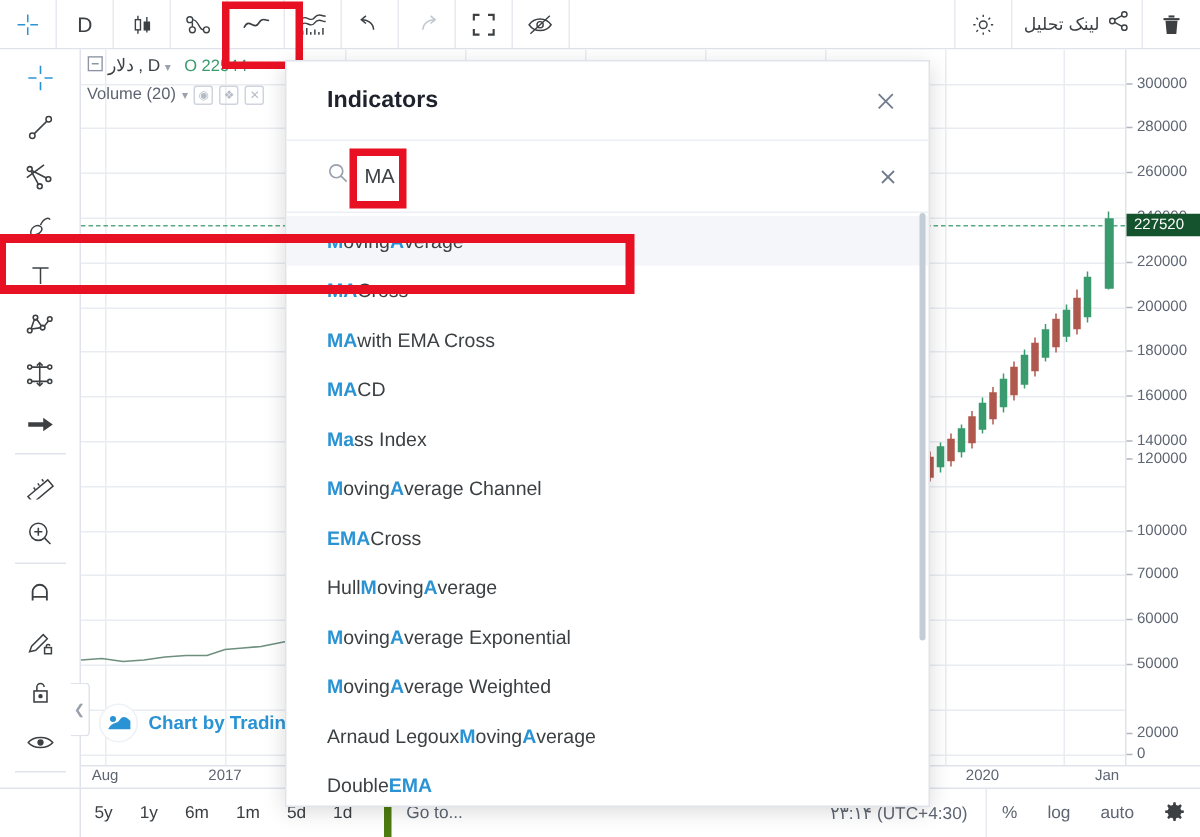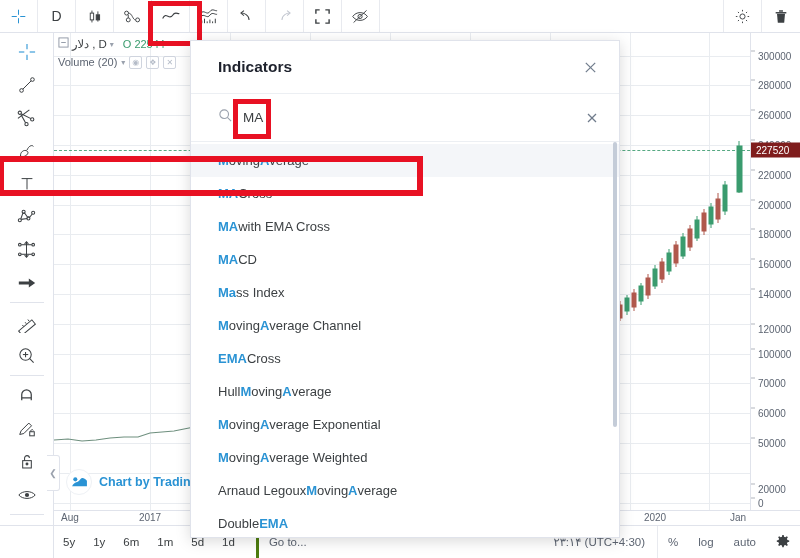--- a/index.html
+++ b/index.html
@@ -125,27 +125,27 @@
   
   #price-axis {
     position: absolute; left: 750px; top: 33px;
     width: 50px; height: 492px;
     background: #ffffff;
     border-left: 1px solid #e0e3eb;
   }
   .pa-tick {
     position: absolute; left: 0; width: 50px;
     font-size: 10px; color: #5d6572;
-    display: flex; align-items: flex-start; gap: 3px;
+    display: flex; align-items: center; gap: 3px;
     transform: translateY(-50%);
   }
   .pa-dash { width: 4px; height: 1px; background: #b2b5be; flex: none; }
   #price-badge {
     position: absolute; left: 0; width: 50px; height: 15px;
-    background: #7f1d1d; color: #ffffff;
+    background: #14532d; color: #ffffff;
     font-size: 10px; display: flex; align-items: center;
     padding-left: 5px; transform: translateY(-50%);
   }
 
   
   #time-axis {
     position: absolute; left: 54px; top: 510px;
     width: 746px; height: 15px;
     border-top: 1px solid #e0e3eb;
     background: #fff;
@@ -165,21 +165,21 @@
     display: flex; align-items: center;
   }
   #bb-left-pad { width: 54px; height: 33px; border-right: 1px solid #e0e3eb; }
   .bb-range {
     font-size: 11.5px; color: #3c4043;
     padding: 0 9px; cursor: pointer;
   }
   #bb-goto {
     font-size: 11.5px; color: #5d6572;
     padding: 0 10px; margin-left: 12px;
-    border-left: 3px solid #4d7c0f; height: 33px;
+    border-left: 5px solid #4d7c0f; height: 33px;
     display: flex; align-items: center; cursor: pointer;
   }
   #bb-fill { flex: 1; }
   #bb-clock {
     font-size: 11.5px; color: #5d6572;
     padding: 0 12px; direction: ltr; white-space: nowrap;
   }
   .bb-opt {
     font-size: 11.5px; color: #5d6572;
     padding: 0 10px; height: 33px;
@@ -362,20 +362,32 @@
           <circle cx="10.5" cy="9" r="2.4"></circle>
         <line x1="3" y1="16" x2="18" y2="2"></line>
       </svg>
     </div>
     <div class="tb-spacer"></div>
     <div class="tb-btn">
       <svg width="17" height="17" viewBox="0 0 20 20" fill="none" stroke="#3c4043" stroke-width="1.1">
         <circle cx="10" cy="10" r="3"></circle>
         <path d="M10 2.2 L10 4 M10 16 L10 17.8 M2.2 10 L4 10 M16 10 L17.8 10 M4.6 4.6 L5.9 5.9 M14.1 14.1 L15.4 15.4 M15.4 4.6 L14.1 5.9 M5.9 14.1 L4.6 15.4"></path>
       </svg>
+    </div>
+    <div class="tb-btn flex-lbl">
+      <span class="tb-lbl">لینک تحلیل</span>
+      <span>
+        <svg width="16" height="16" viewBox="0 0 18 18" fill="none" stroke="#3c4043" stroke-width="1.1">
+          <circle cx="13" cy="4" r="2"></circle>
+            <circle cx="4" cy="9" r="2"></circle>
+            <circle cx="13" cy="14" r="2"></circle>
+          <line x1="5.8" y1="8" x2="11.2" y2="5"></line>
+            <line x1="5.8" y1="10" x2="11.2" y2="13"></line>
+        </svg>
+      </span>
     </div>
     <div class="tb-btn noborder">
       <svg width="16" height="17" viewBox="0 0 18 18" fill="#3c4043">
         <rect x="3" y="4" width="12" height="1.6"></rect>
         <rect x="6.8" y="2" width="4.4" height="1.6"></rect>
         <path d="M4.5 6 L13.5 6 L12.6 16 L5.4 16 Z"></path>
       </svg>
     </div>
     <div id="line-tool-highlight"></div>
   </div>
@@ -662,21 +674,21 @@
         <span>180000</span>
       </div>
     <div class="pa-tick" style="top:231px">
         <span class="pa-dash"></span>
         <span>160000</span>
       </div>
     <div class="pa-tick" style="top:261px">
         <span class="pa-dash"></span>
         <span>140000</span>
       </div>
-    <div class="pa-tick" style="top:296px">
+    <div class="pa-tick" style="top:273px">
         <span class="pa-dash"></span>
         <span>120000</span>
       </div>
     <div class="pa-tick" style="top:321px">
         <span class="pa-dash"></span>
         <span>100000</span>
       </div>
     <div class="pa-tick" style="top:350px">
         <span class="pa-dash"></span>
         <span>70000</span>

